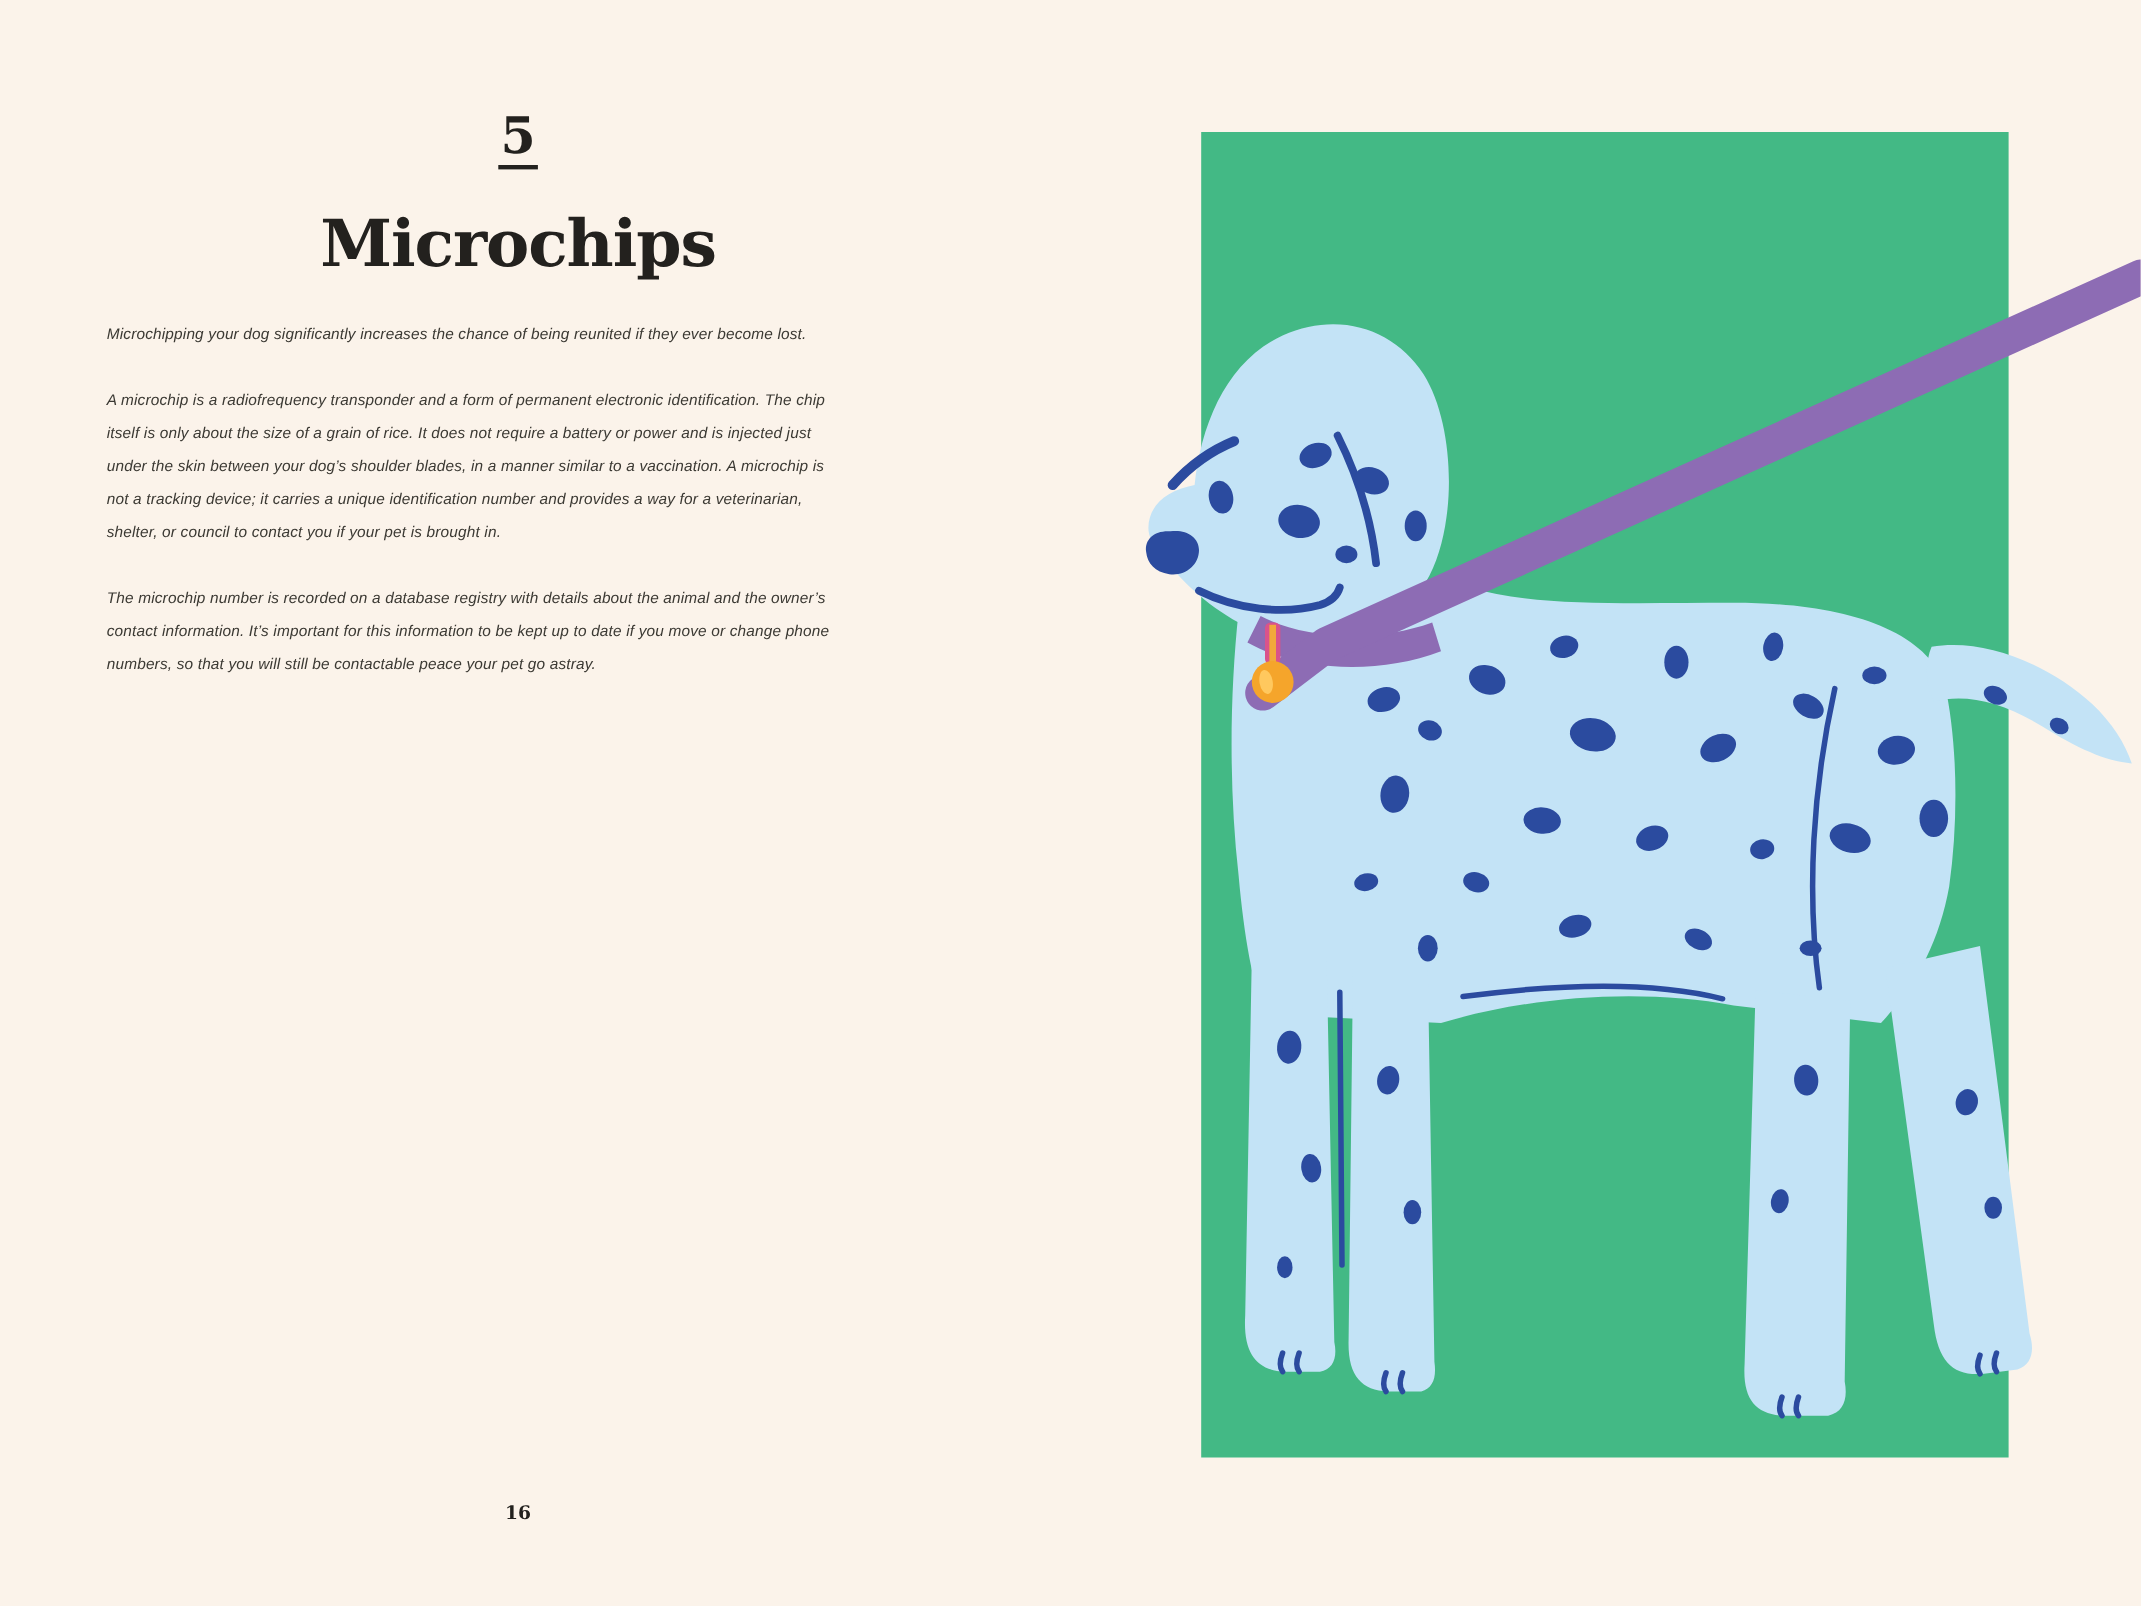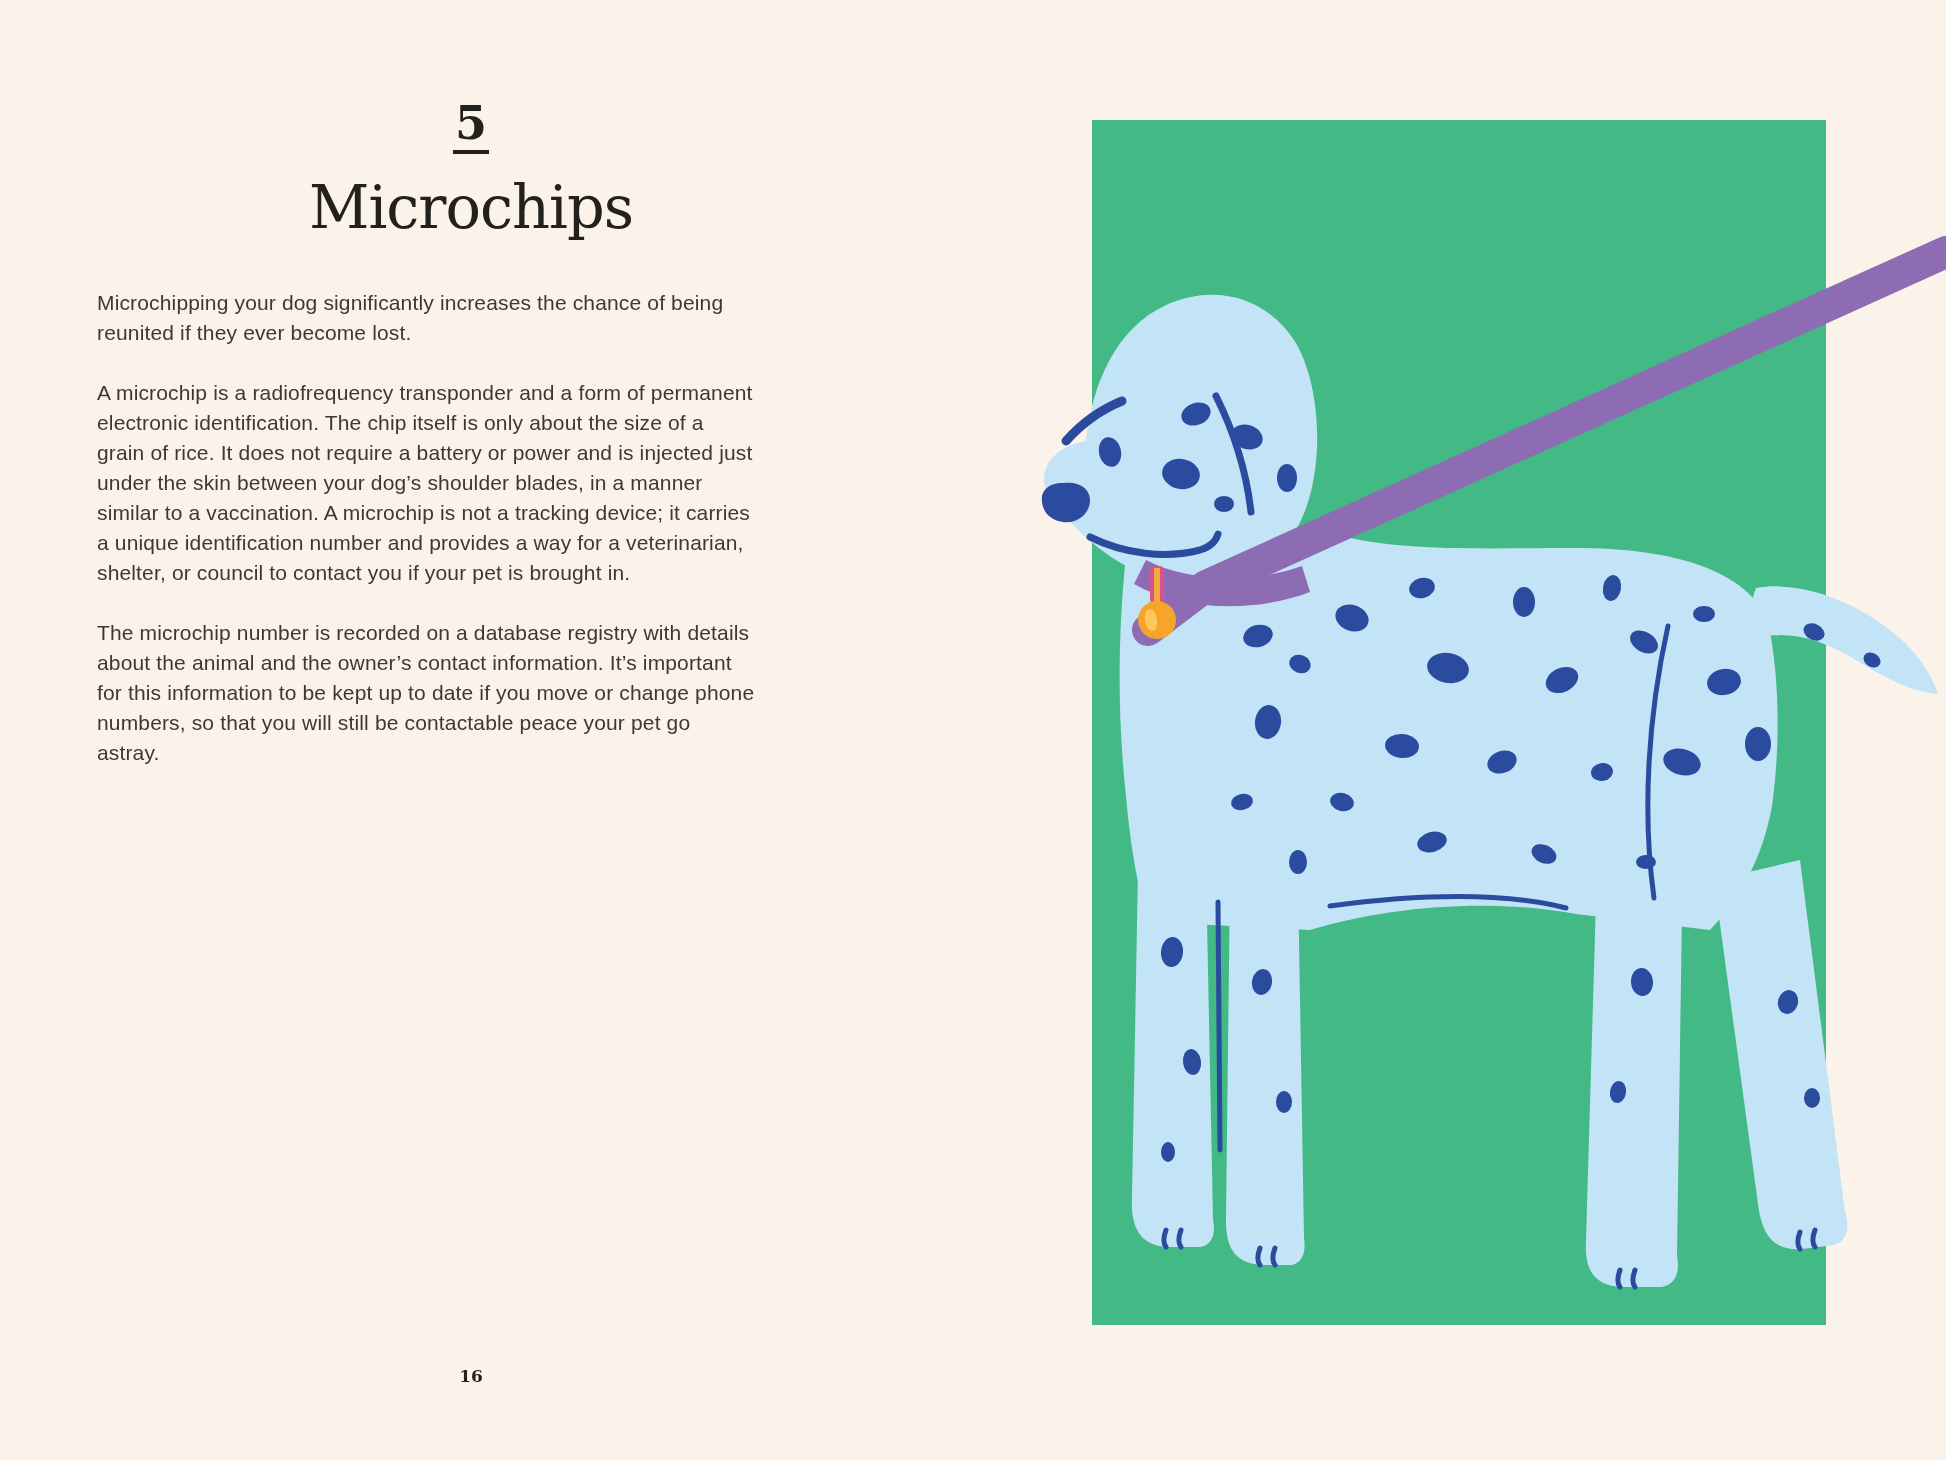--- a/index.html
+++ b/index.html
@@ -11,26 +11,26 @@
   .chapter-head{
     position:absolute;top:100px;left:97px;width:748px;
     text-align:center;color:#23211E;
     font-family:"DejaVu Serif",serif;font-weight:700;
   }
   .chapter-number{
     display:inline-block;font-size:46px;line-height:1;
     border-bottom:4px solid #23211E;padding:0 2px 4px 2px;
   }
   .chapter-title{
-    margin-top:24px;font-size:59px;line-height:1;letter-spacing:-1px;
-    font-weight:400;
+    margin-top:38px;font-size:59px;line-height:1;letter-spacing:-1px;
+    font-weight:700;
   }
   .body-text{
     position:absolute;top:288px;left:97px;width:660px;
-    font-size:21px;line-height:30px;color:#3B3933;letter-spacing:.15px;
+    font-size:14px;line-height:30px;color:#3B3933;letter-spacing:.15px;font-style:italic;
   }
   .body-text p{margin:0 0 30px 0;}
   .folio{
     position:absolute;top:1366px;left:97px;width:748px;text-align:center;
     font-family:"DejaVu Serif",serif;font-weight:700;font-size:17px;color:#23211E;
   }
   .art{position:absolute;top:0;left:0;}
 </style>
 </head>
 <body>

